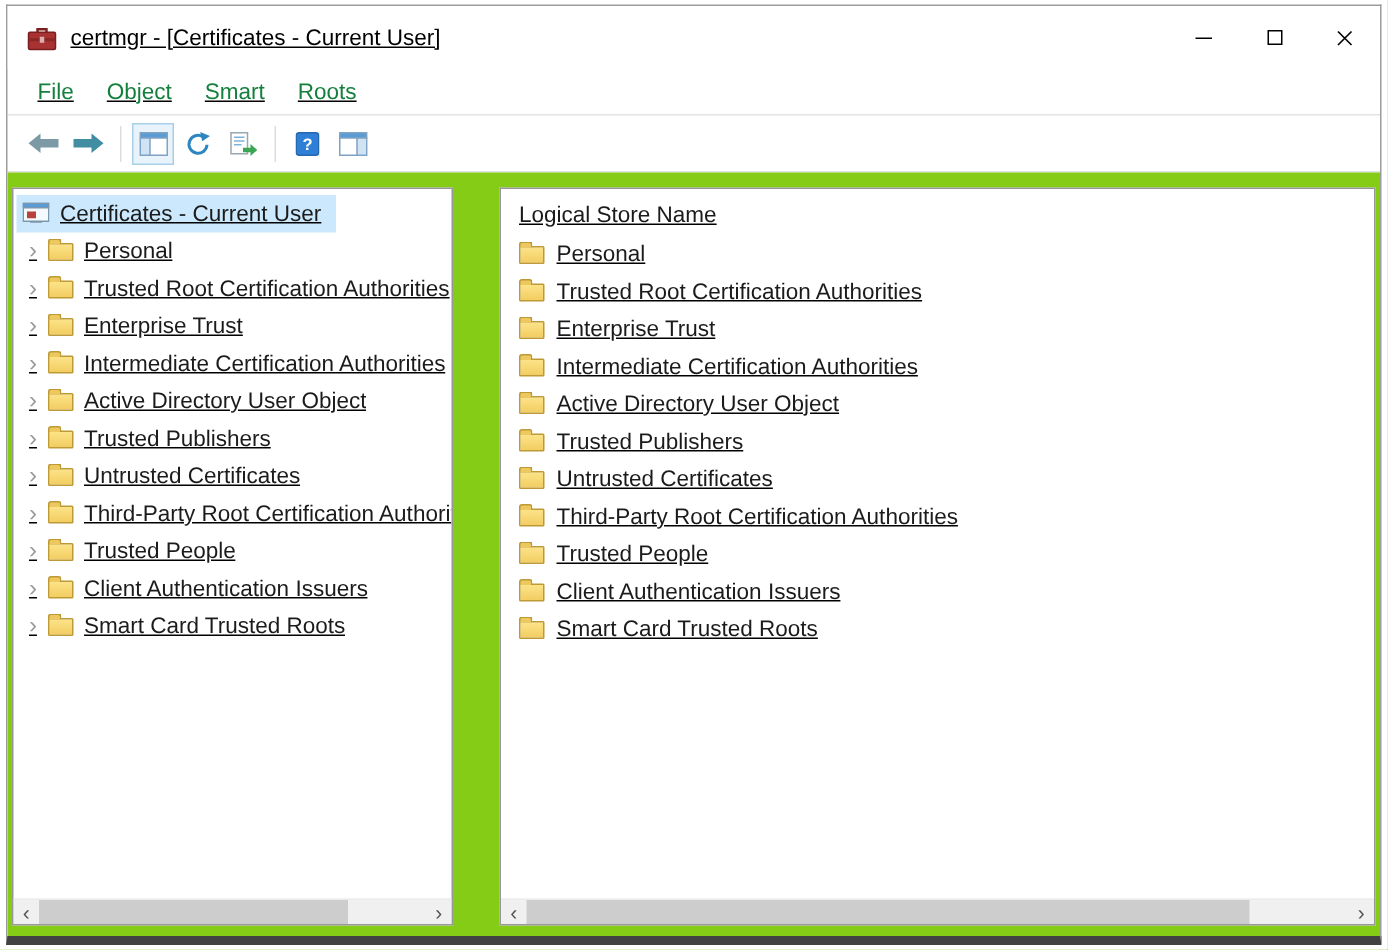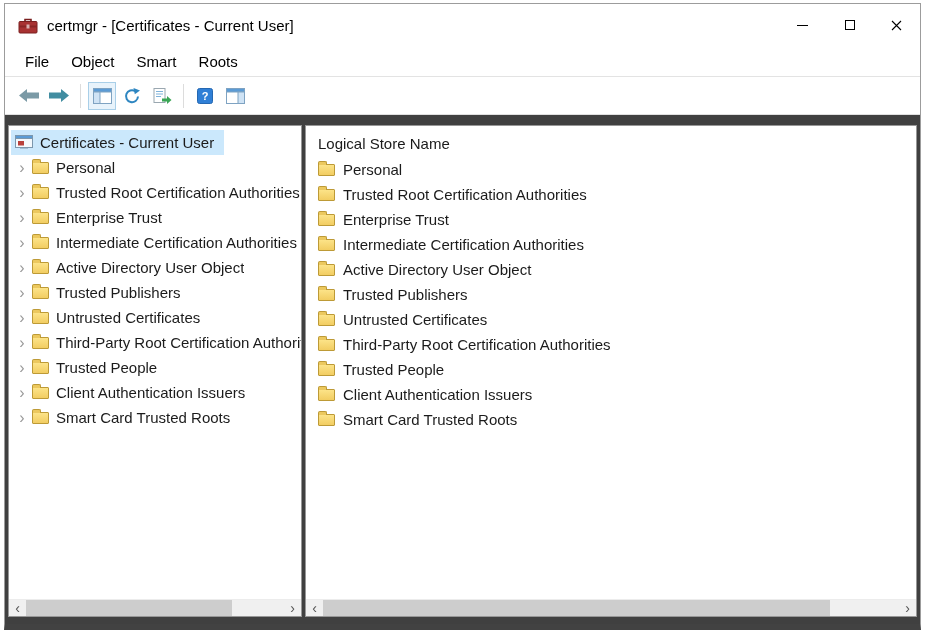--- a/index.html
+++ b/index.html
@@ -1,42 +1,42 @@
 <!DOCTYPE html>
 <html><head>
 <meta charset="utf-8">
 <style>
   * { box-sizing: border-box; margin: 0; padding: 0; }
   html,body { width: 925px; height: 633px; background: #fff; font-family: "Liberation Sans", sans-serif; }
   .window { position: absolute; left: 4px; top: 3px; width: 917px; height: 627px; background: #fff;
-            border: 1px solid #9c9c9c; border-bottom: 6px solid #424242; overflow: hidden; }
+            border: 1px solid #9c9c9c; border-bottom: 6px solid #424242; overflow: hidden; text-decoration: underline; }
 
   
   .titlebar { height: 42px; display: flex; align-items: center; padding-left: 13px; background: #fff; }
   .title { font-size: 15px; color: #000; margin-left: 9px; white-space: nowrap; }
   .win-controls { margin-left: auto; display: flex; height: 100%; }
   .wbtn { width: 47px; height: 100%; display: flex; align-items: center; justify-content: center; }
   .min-glyph { width: 11px; height: 1px; background: #000; display: block; }
   .max-glyph { width: 10px; height: 10px; border: 1px solid #000; display: block; }
 
   
   .menubar { height: 31px; display: flex; align-items: center; padding-left: 9px; border-bottom: 1px solid #e3e3e3; }
-  .menu-item { font-size: 15px; padding: 4px 11px; color: #000000; }
+  .menu-item { font-size: 15px; padding: 4px 11px; color: #15803d; }
 
   
   .toolbar { height: 38px; display: flex; align-items: center; padding-left: 10px; border-bottom: 1px solid #e0e0e0; gap: 2px; }
   .tbtn { height: 28px; min-width: 28px; display: flex; align-items: center; justify-content: center; border: 1px solid transparent; }
   .tbtn.pressed { background: #e8f3fb; border: 1px solid #a9cfe8; }
   .tb-sep { width: 1px; height: 24px; background: #dcdcdc; margin: 0 5px; }
 
   
-  .content { position: relative; height: 509px; padding: 10px 3px 0 3px; display: flex; gap: 3px; background: #404040; }
+  .content { position: relative; height: 509px; padding: 10px 3px 0 3px; display: flex; gap: 9px; background: #84cc16; }
   .pane { position: relative; border: 1px solid #979797; background: #fff; height: 492px; overflow: hidden; }
   .tree-pane { width: 294px; }
-  .list-pane { flex: 1; }
+  .list-pane { flex: 1; margin-left: 22px; }
 
   .tree-root { display: flex; align-items: center; height: 25px; margin: 4px 0 0 2px; width: max-content;
                padding: 0 10px 0 4px; background: #cbe8fc; font-size: 15px; color: #1b1b1b; white-space: nowrap; }
   .root-icon { margin-right: 7px; display: flex; }
   .titem { display: flex; align-items: center; height: 25px; padding-left: 6px; font-size: 15px; color: #1b1b1b;
            white-space: nowrap; overflow: hidden; }
   .chev { flex: 0 0 14px; display: flex; align-items: center; justify-content: center; color: #9a9a9a; font-size: 16px; }
   .fold { position: relative; width: 17px; height: 12px; background: linear-gradient(#fce388, #f2cd62);
           border: 1px solid #bd9a36; border-radius: 1px; flex: 0 0 17px; }
   .fold::before { content: ""; position: absolute; top: -4px; left: -1px; width: 7px; height: 3px;

